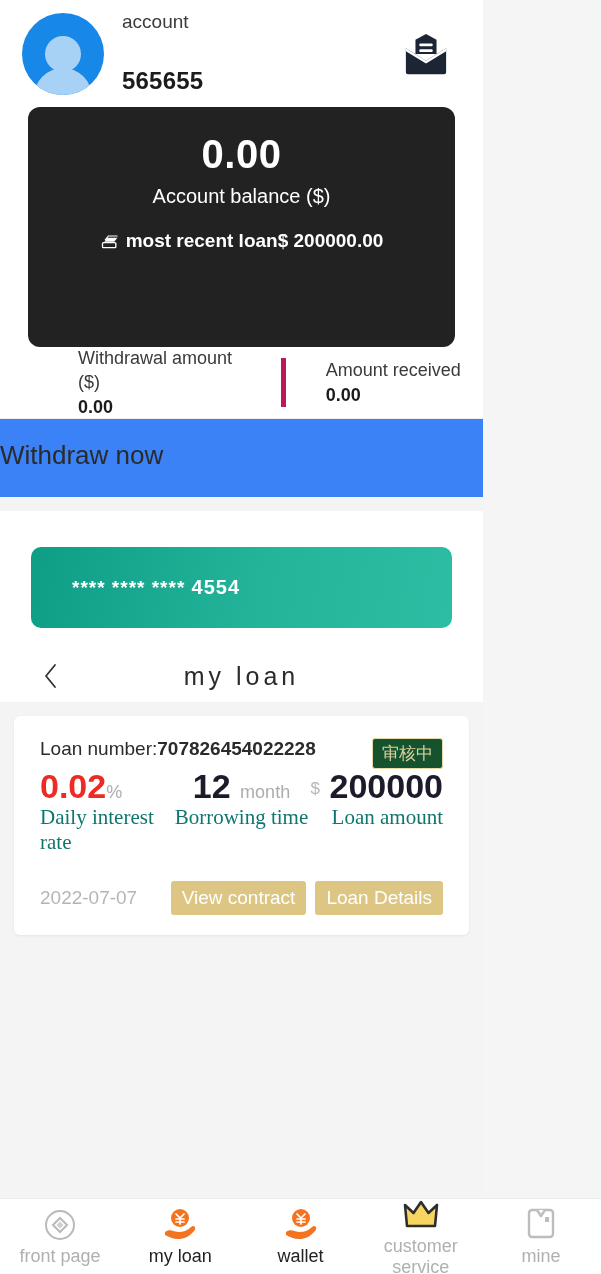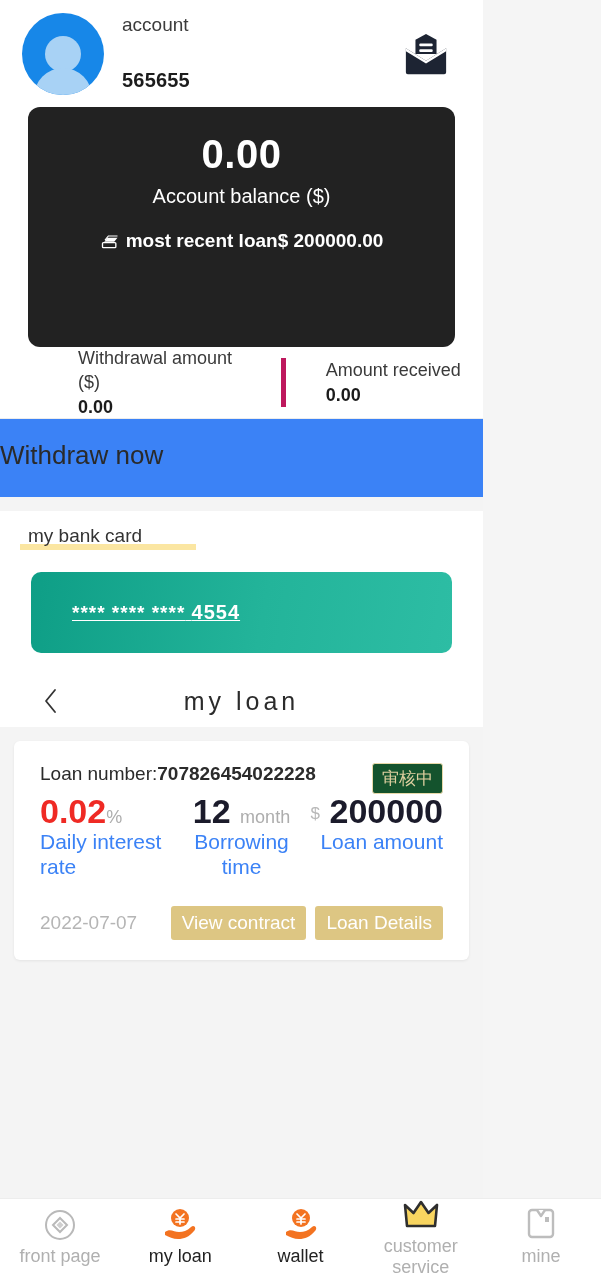--- a/index.html
+++ b/index.html
@@ -51,21 +51,21 @@
   }
   .acct {
     margin-left: 18px;
     line-height: 1.28;
   }
   .acct .label {
     font-size: 19px;
     color: #3c3c3c;
   }
   .acct .num {
-    font-size: 20px;
+    font-size: 24px;
     color: #1c1c1c;
     font-weight: 600;
     letter-spacing: .2px;
     margin-top: 31px;
   }
   .header-spacer { flex: 1 1 auto; }
   .mail-icon {
     width: 46px; height: 46px;
     display: block;
     margin-right: 12px;
@@ -164,21 +164,20 @@
     background: linear-gradient(100deg, #0e9e86 0%, #23b49a 55%, #2dbda4 100%);
     display: flex;
     align-items: center;
     padding-left: 41px;
   }
   .card-num {
     color: #ffffff;
     font-size: 19px;
     font-weight: bold;
     letter-spacing: 1px;
-    text-decoration: underline;
   }
   .card-num .last { font-size: 20px; }
 
   
   .loanbar {
     background: #ffffff;
     height: 52px;
     display: flex;
     align-items: center;
     position: relative;
@@ -245,23 +244,24 @@
     font-weight: normal;
   }
   .stat .pre {
     font-size: 17px;
     color: #b8b8b8;
     font-weight: normal;
     vertical-align: 4px;
   }
   .stat .cap {
     font-size: 21px;
-    color: #3b82f6;
+    color: #0f766e;
     line-height: 1.18;
     margin-top: 2px;
+    font-family: Liberation Serif, serif;
   }
   .rate .big { color: #ef2a24; }
   .term .big { color: #1b1b2b; }
   .amt .big { color: #1b1b2b; }
   .loan-foot {
     display: flex;
     align-items: center;
     margin-top: 26px;
   }
   .loan-date {
@@ -358,23 +358,20 @@
       <div class="t">Amount received</div>
       <div class="v">0.00</div>
     </div>
   </div>
 
   <div class="withdraw-now">Withdraw now</div>
 
   <div class="gap"></div>
 
   <div class="bank-sec">
-    <div class="bank-label-wrap">
-      <span class="bank-label">my bank card</span>
-    </div>
     <div class="bank-card">
       <div class="card-num">
         <span>**** **** ****</span>
         <span class="last">4554</span>
       </div>
     </div>
   </div>
 
   <div class="loanbar">
     <div class="back-chevron">

